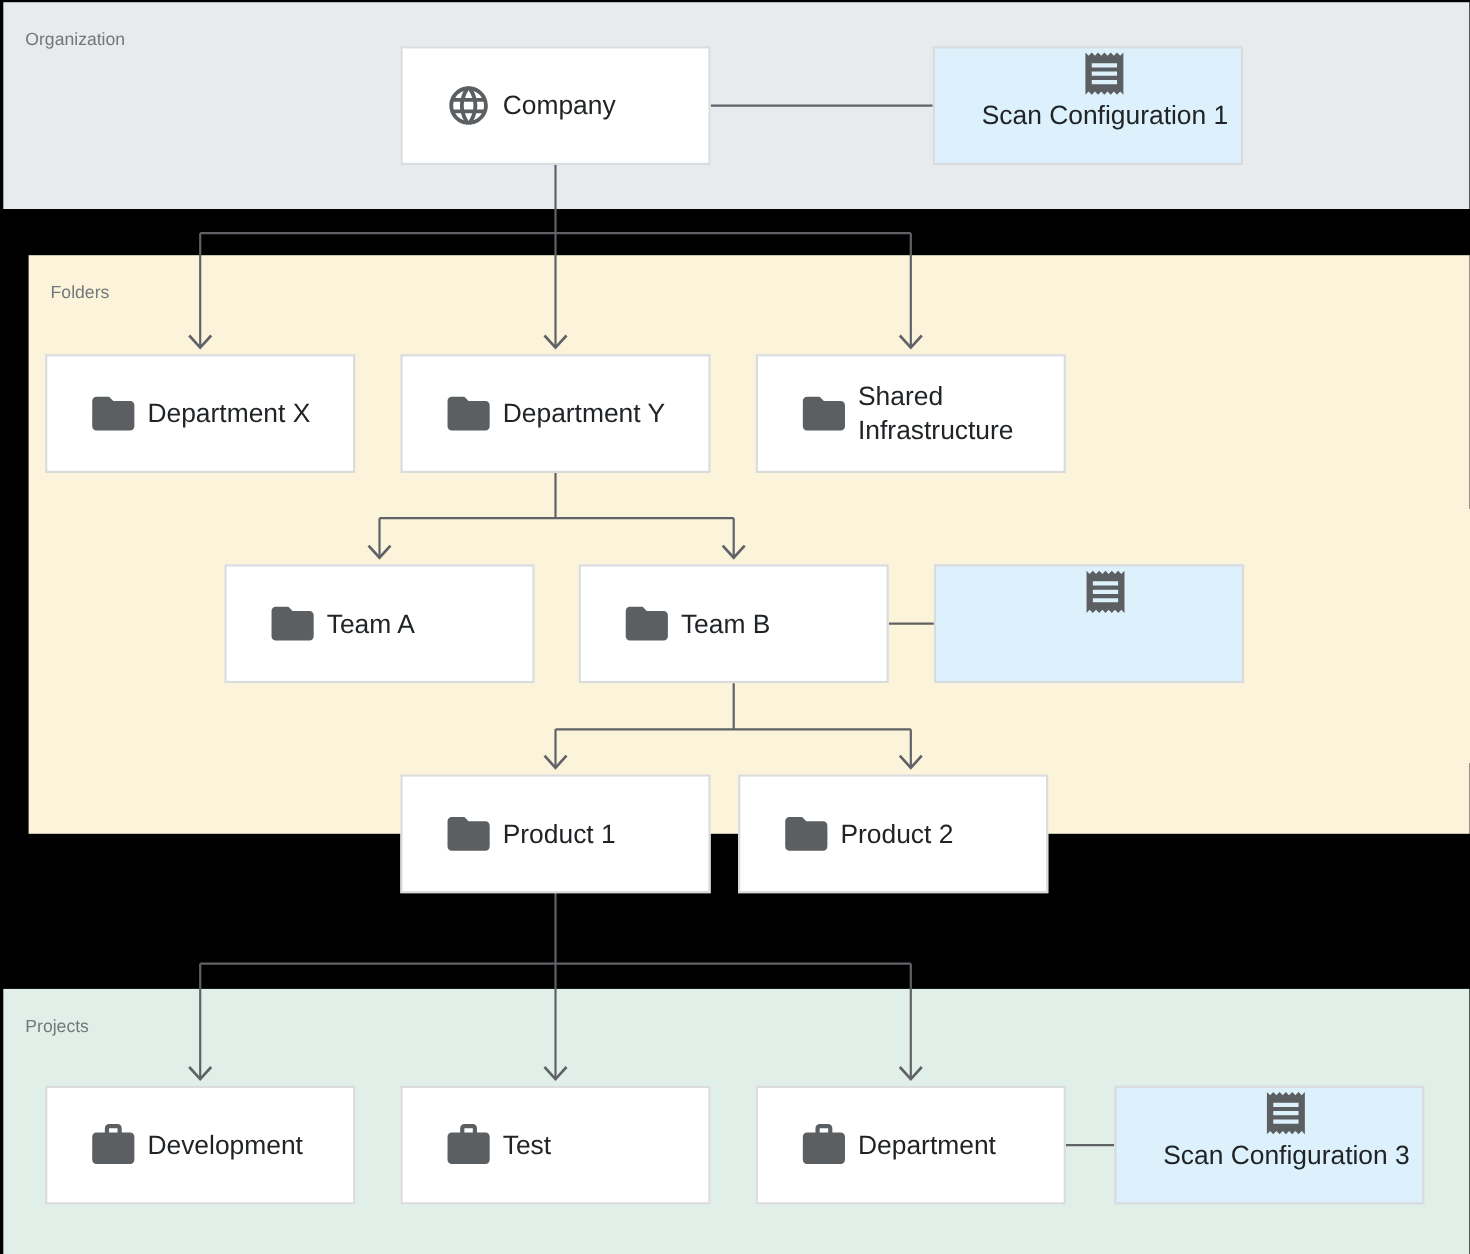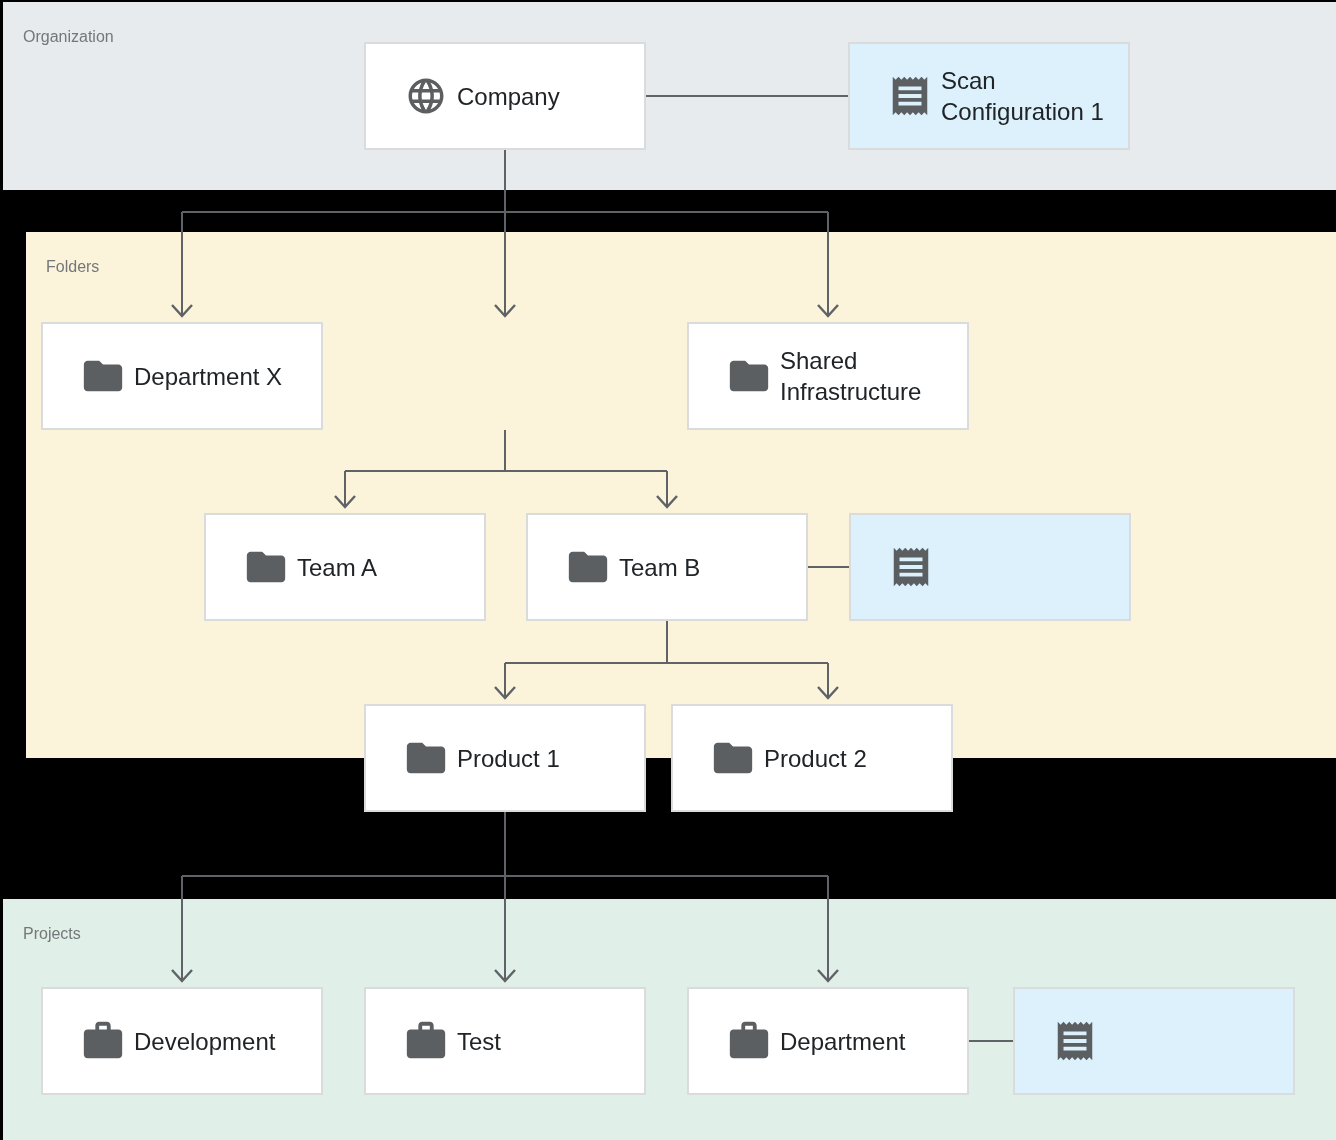--- a/index.html
+++ b/index.html
@@ -32,21 +32,21 @@
   .connectors polyline.chev{stroke-width:2.4px;}
 
   .node{
     position:absolute;z-index:2;box-sizing:border-box;
     width:282px;height:108px;
     background:var(--node-fill);
     border:2px solid var(--node-border);
     display:flex;align-items:center;
     padding-left:37px;
   }
-  .node.scan{background:var(--scan-fill);}
+  .node.scan{background:var(--scan-fill);flex-direction:column;}
   .icon{width:46px;height:46px;flex:0 0 46px;margin-right:8px;
     display:flex;align-items:center;justify-content:center;}
   .icon svg{width:46px;height:46px;fill:var(--icon);}
   .icon[data-name="globe-icon"] svg{width:42px;height:42px;}
   .label{
     font-size:24px;line-height:31px;color:var(--node-text);
     padding-right:6px;
   }
 </style>
 </head>
@@ -123,20 +123,28 @@
   </div>
 
   <div class="node" style="left:41px;top:322px" data-name="department-x-node">
     <span class="icon" data-name="folder-icon">
         <svg viewBox="0 0 24 24" aria-hidden="true">
           <path d="M10 4H4c-1.1 0-1.99.9-1.99 2L2 18c0 1.1.9 2 2 2h16c1.1 0 2-.9 2-2V8c0-1.1-.9-2-2-2h-8l-2-2z"></path>
         </svg>
       </span>
     <span class="label" data-name="department-x-label">Department X</span>
   </div>
+  <div class="node" style="left:364px;top:322px" data-name="department-y-node">
+    <span class="icon" data-name="folder-icon">
+        <svg viewBox="0 0 24 24" aria-hidden="true">
+          <path d="M10 4H4c-1.1 0-1.99.9-1.99 2L2 18c0 1.1.9 2 2 2h16c1.1 0 2-.9 2-2V8c0-1.1-.9-2-2-2h-8l-2-2z"></path>
+        </svg>
+      </span>
+    <span class="label" data-name="department-y-label">Department Y</span>
+  </div>
   <div class="node" style="left:687px;top:322px" data-name="shared-infrastructure-node">
     <span class="icon" data-name="folder-icon">
         <svg viewBox="0 0 24 24" aria-hidden="true">
           <path d="M10 4H4c-1.1 0-1.99.9-1.99 2L2 18c0 1.1.9 2 2 2h16c1.1 0 2-.9 2-2V8c0-1.1-.9-2-2-2h-8l-2-2z"></path>
         </svg>
       </span>
     <span class="label" data-name="shared-infrastructure-label">Shared Infrastructure</span>
   </div>
 
   <div class="node" style="left:204px;top:513px" data-name="team-a-node">
@@ -203,15 +211,16 @@
         </svg>
       </span>
     <span class="label" data-name="production-label">Department</span>
   </div>
   <div class="node scan" style="left:1013px;top:987px" data-name="scan-configuration-3-node">
     <span class="icon" data-name="receipt-icon">
         <svg viewBox="0 0 24 24" aria-hidden="true">
           <path d="M18 17H6v-2h12v2zm0-4H6v-2h12v2zm0-4H6V7h12v2zM3 22l1.5-1.5L6 22l1.5-1.5L9 22l1.5-1.5L12 22l1.5-1.5L15 22l1.5-1.5L18 22l1.5-1.5L21 22V2l-1.5 1.5L18 2l-1.5 1.5L15 2l-1.5 1.5L12 2l-1.5 1.5L9 2 7.5 3.5 6 2 4.5 3.5 3 2v20z"></path>
         </svg>
       </span>
+    <span class="label" data-name="scan-configuration-3-label">Scan Configuration 3</span>
   </div>
 
 </div>
 
 </body></html>

